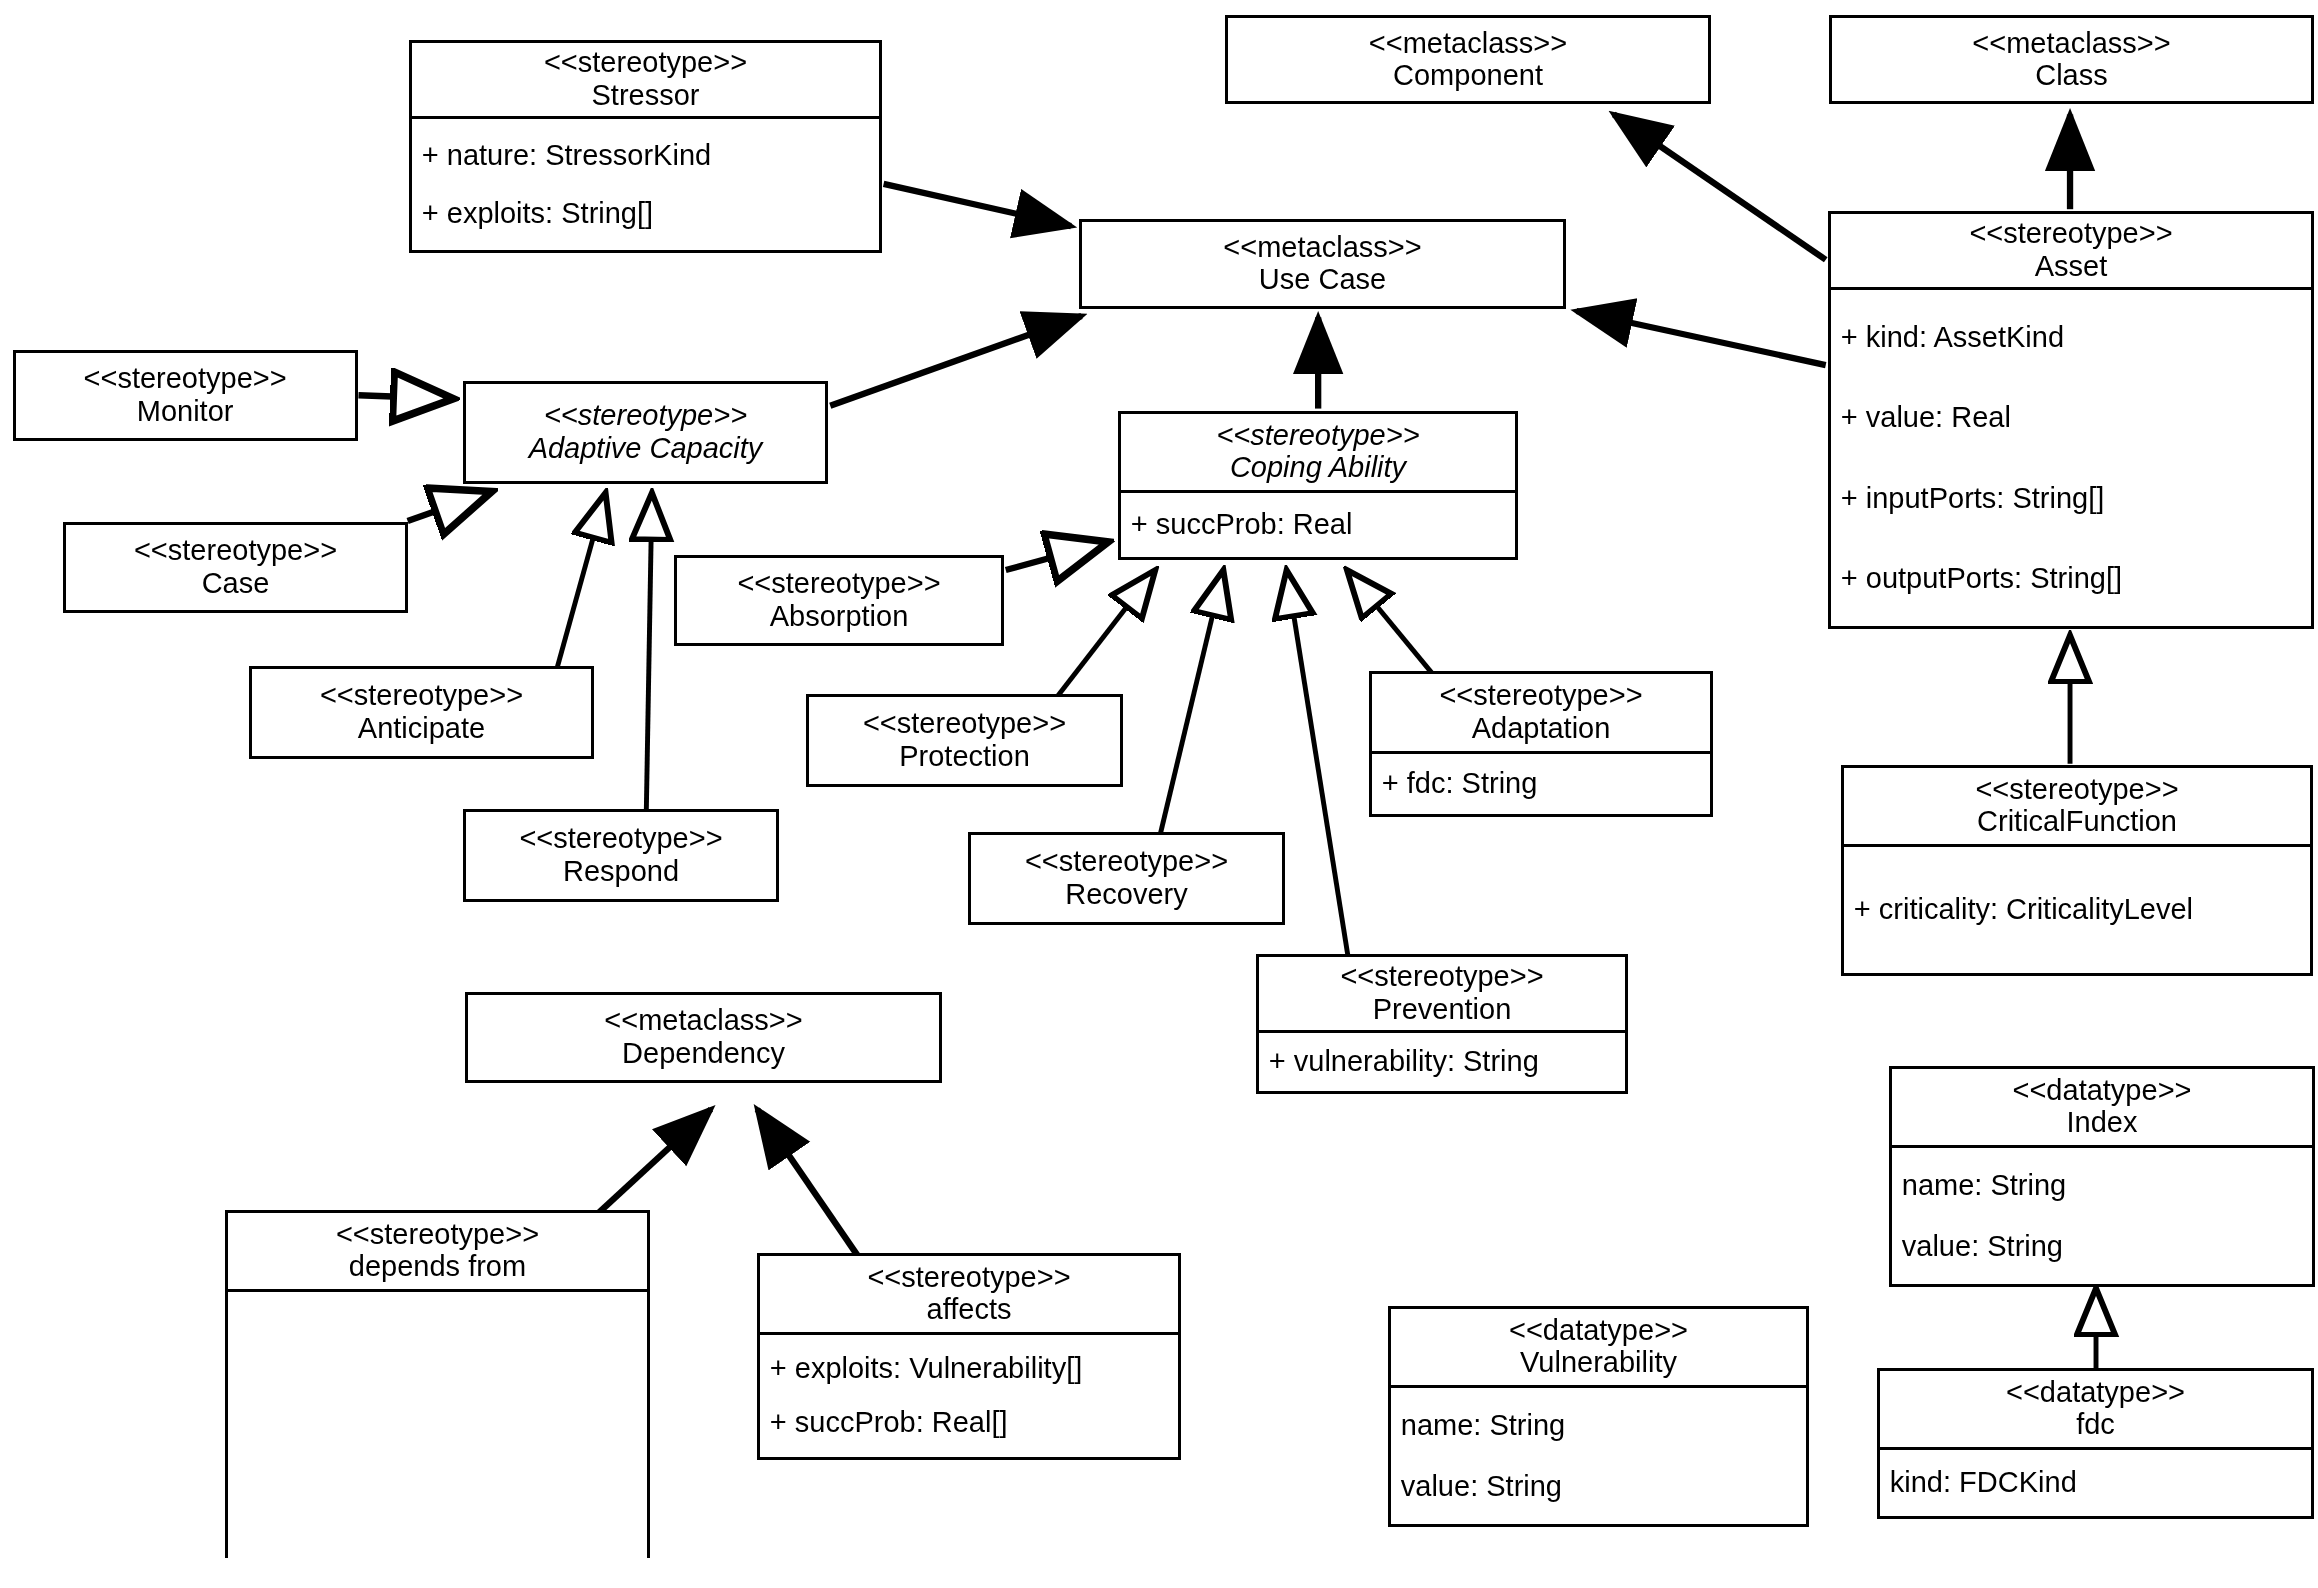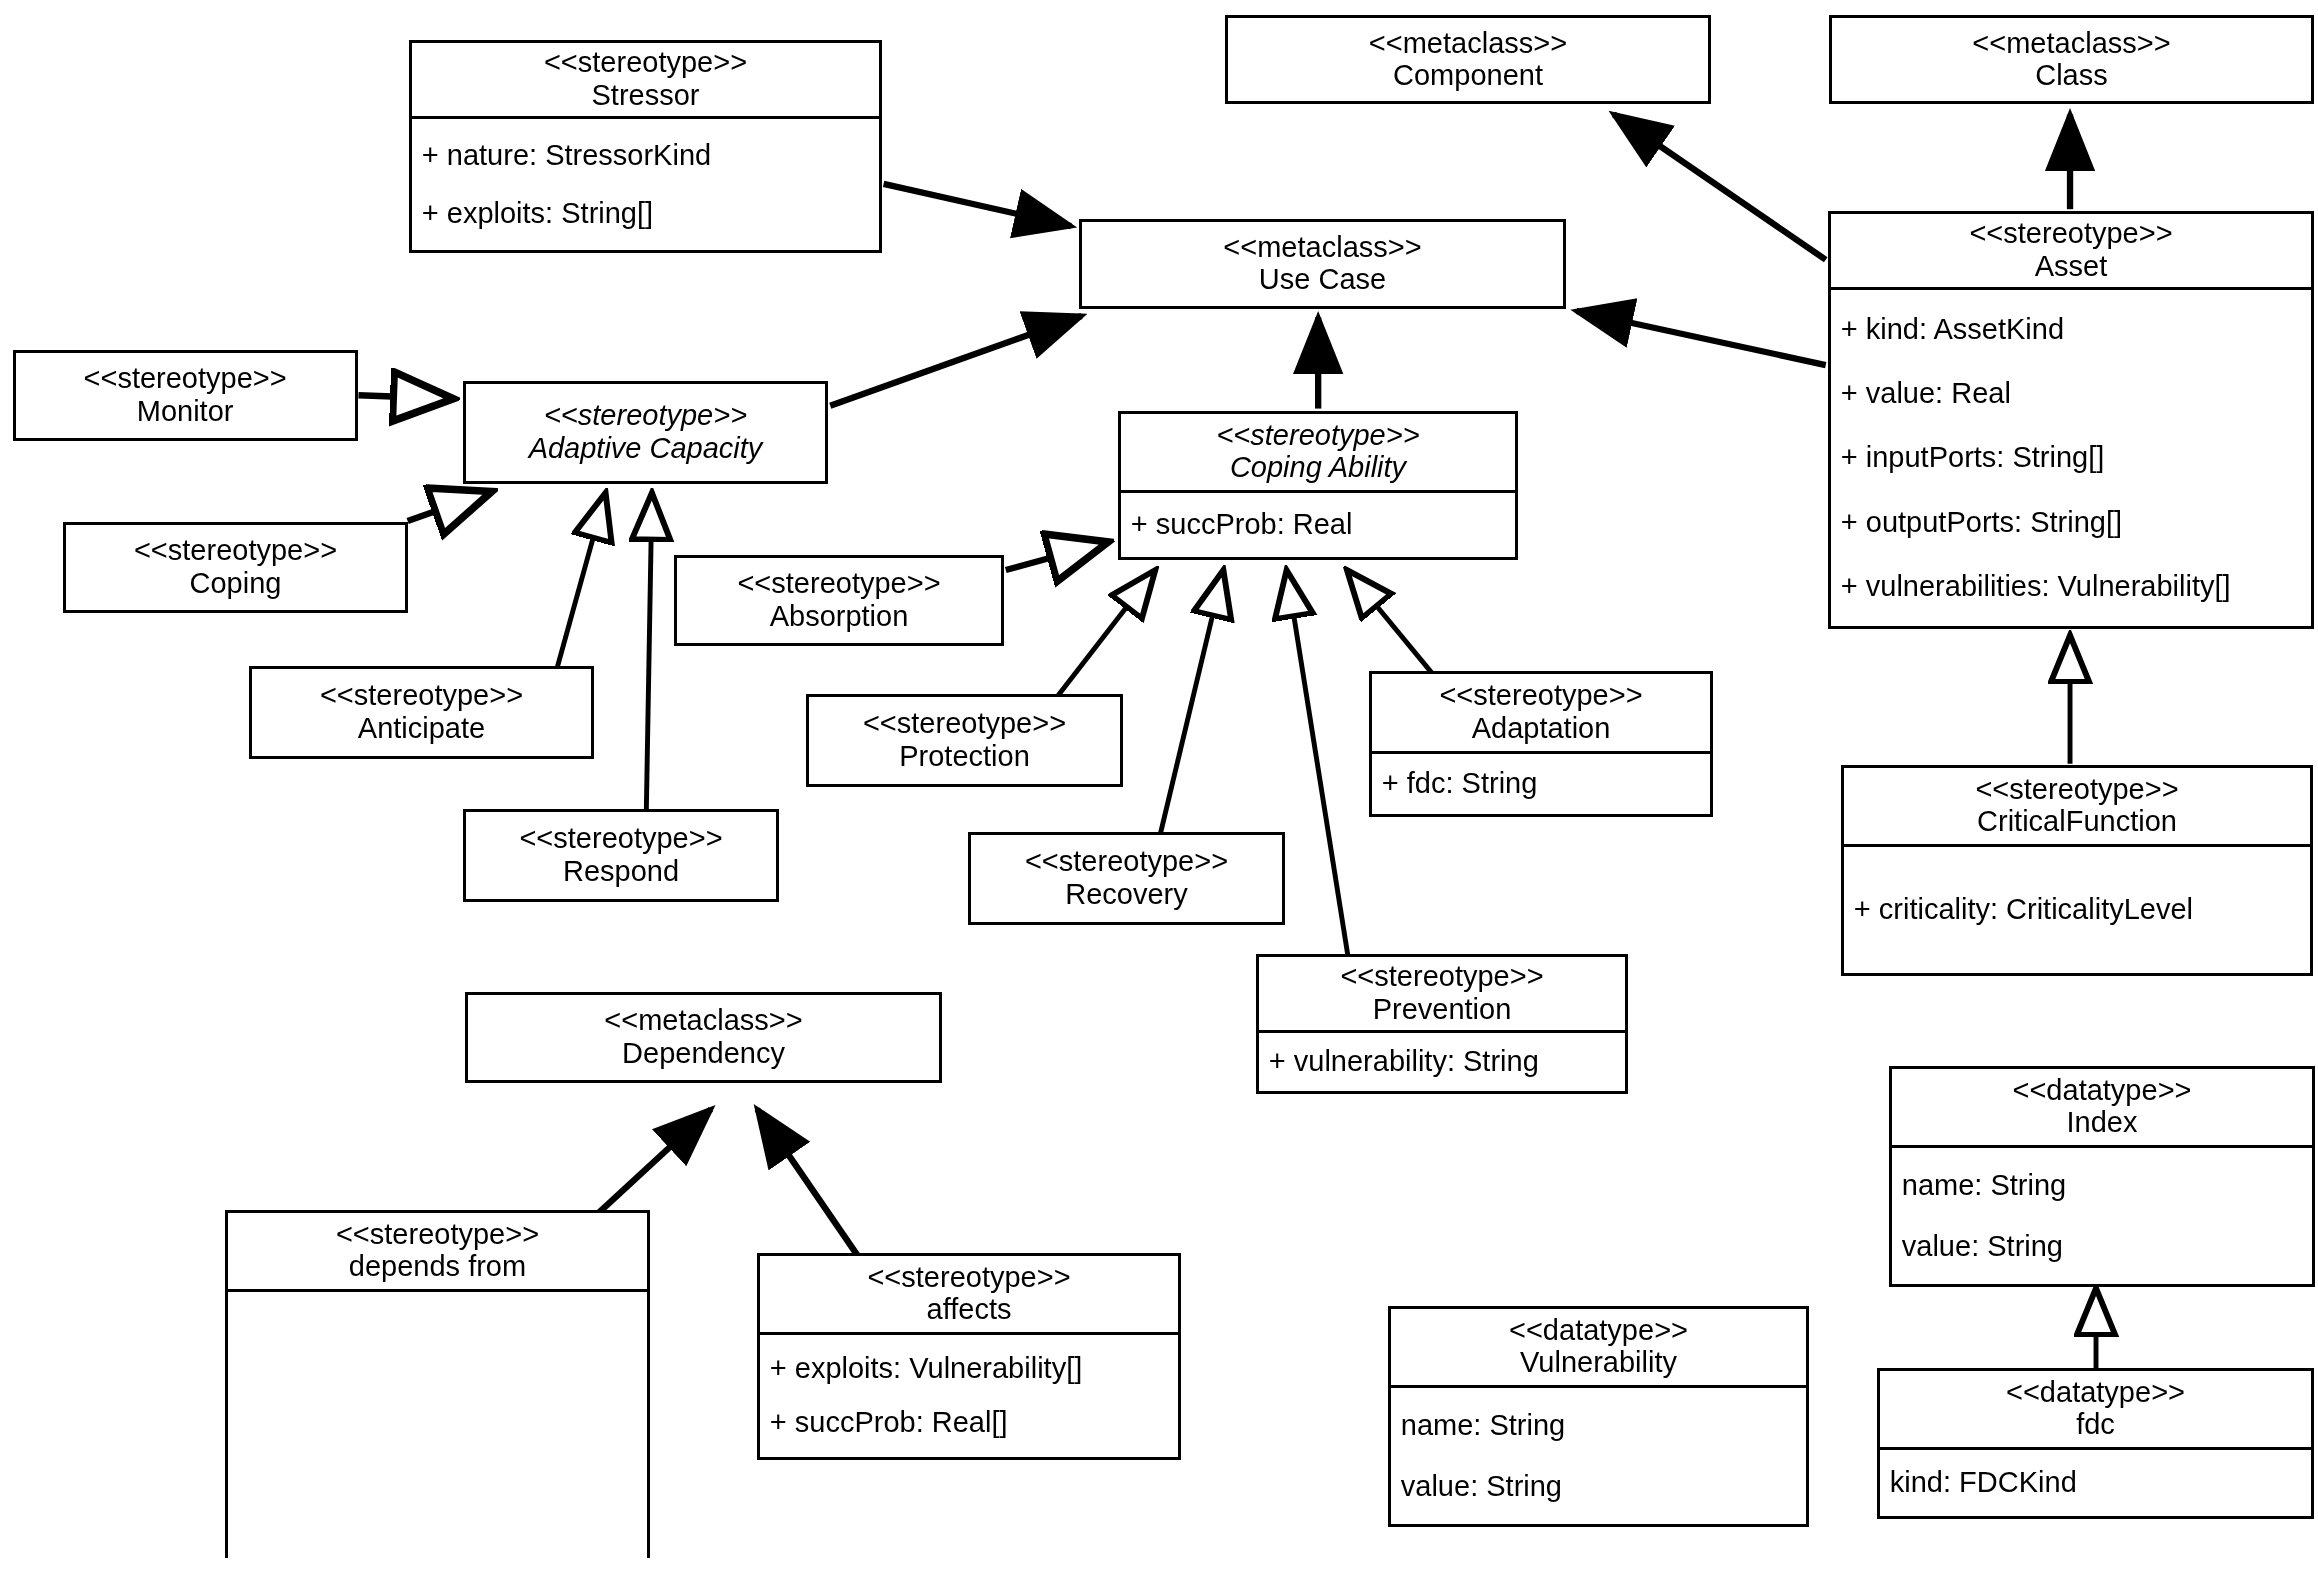--- a/index.html
+++ b/index.html
@@ -203,21 +203,20 @@
   <div class="uml-box has-body" style="left:1828px; top:211px; width:486px; height:418px;">
     <div class="uml-header" style="height:76px;">
       <div class="stereo-label">&lt;&lt;stereotype&gt;&gt;</div>
       <div class="uml-name">Asset</div>
     </div>
     <div class="uml-body">
       <div class="uml-attr">+ kind: AssetKind</div>
       <div class="uml-attr">+ value: Real</div>
       <div class="uml-attr">+ inputPorts: String[]</div>
       <div class="uml-attr">+ outputPorts: String[]</div>
-      <div class="uml-attr">+ vulnerabilities: Vulnerability[]</div>
     </div>
   </div>
 
   <div class="uml-box" style="left:12.6px; top:350px; width:345px; height:91px;">
     <div class="uml-header" style="height:100%;">
       <div class="stereo-label">&lt;&lt;stereotype&gt;&gt;</div>
       <div class="uml-name">Monitor</div>
     </div>
   </div>
 
@@ -234,21 +233,21 @@
       <div class="uml-name">Coping Ability</div>
     </div>
     <div class="uml-body">
       <div class="uml-attr" style="font-style:normal;">+ succProb: Real</div>
     </div>
   </div>
 
   <div class="uml-box" style="left:63px; top:522px; width:345px; height:91px;">
     <div class="uml-header" style="height:100%;">
       <div class="stereo-label">&lt;&lt;stereotype&gt;&gt;</div>
-      <div class="uml-name">Coping</div>
+      <div class="uml-name">Case</div>
     </div>
   </div>
 
   <div class="uml-box" style="left:674px; top:555px; width:330px; height:91px;">
     <div class="uml-header" style="height:100%;">
       <div class="stereo-label">&lt;&lt;stereotype&gt;&gt;</div>
       <div class="uml-name">Absorption</div>
     </div>
   </div>
 

